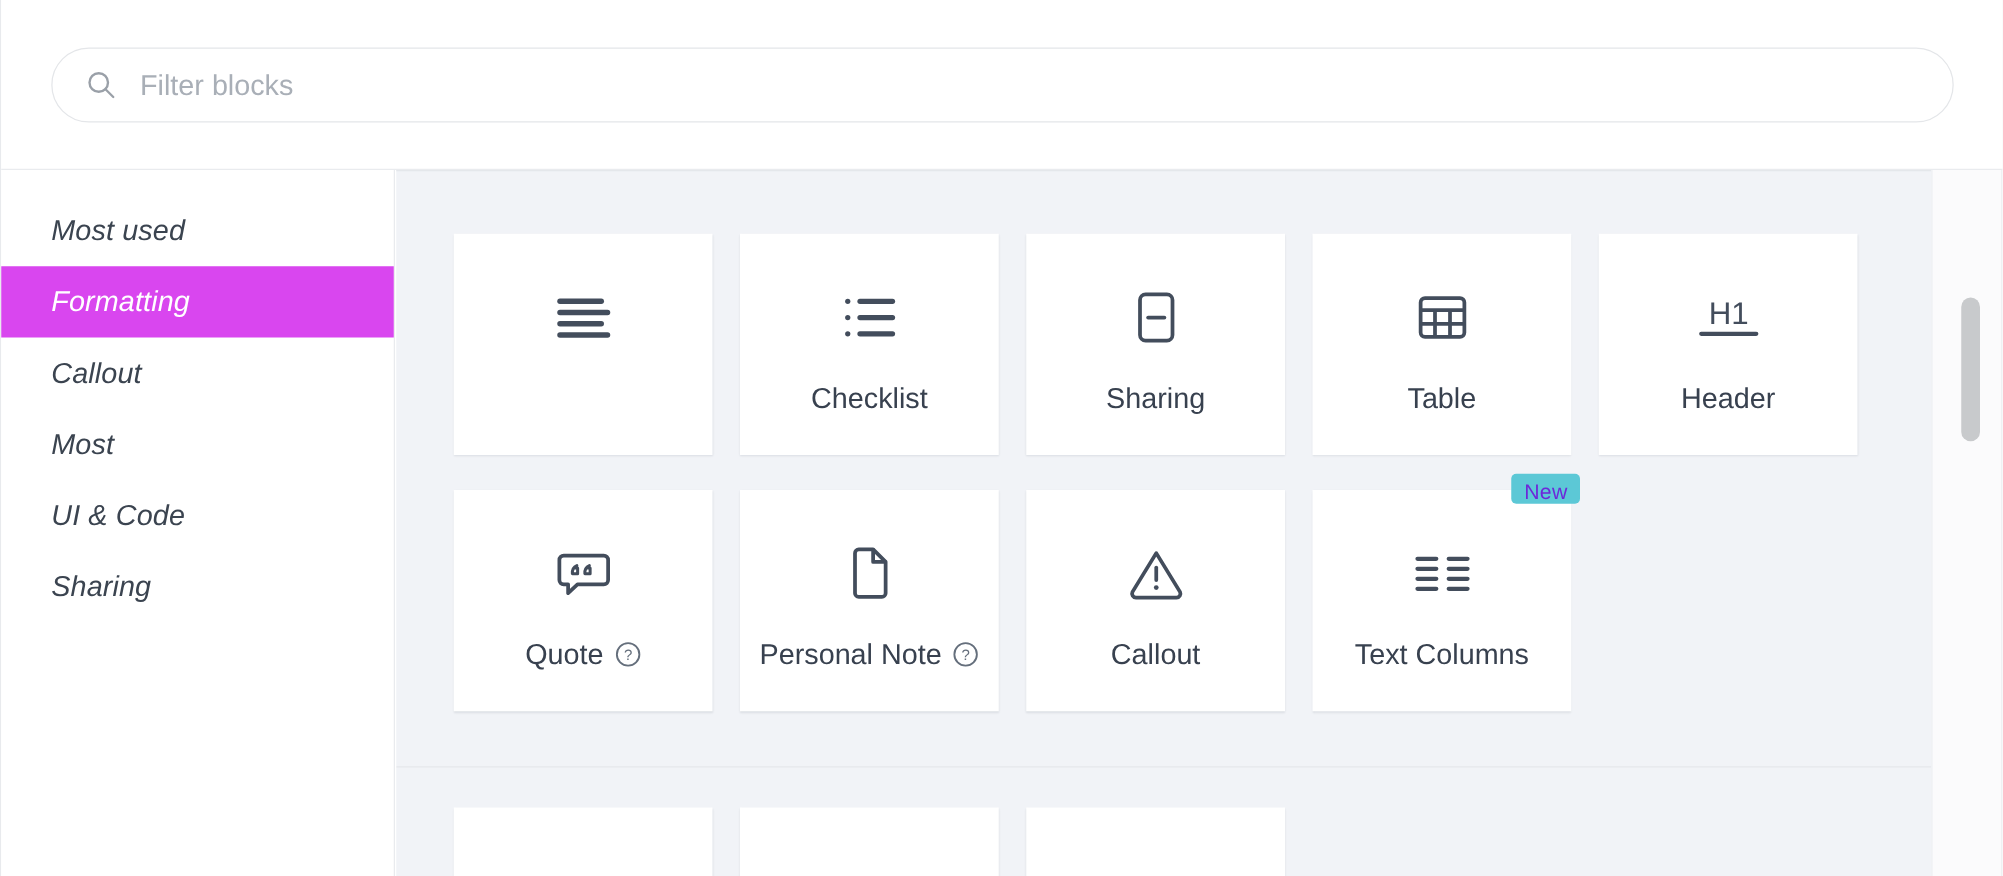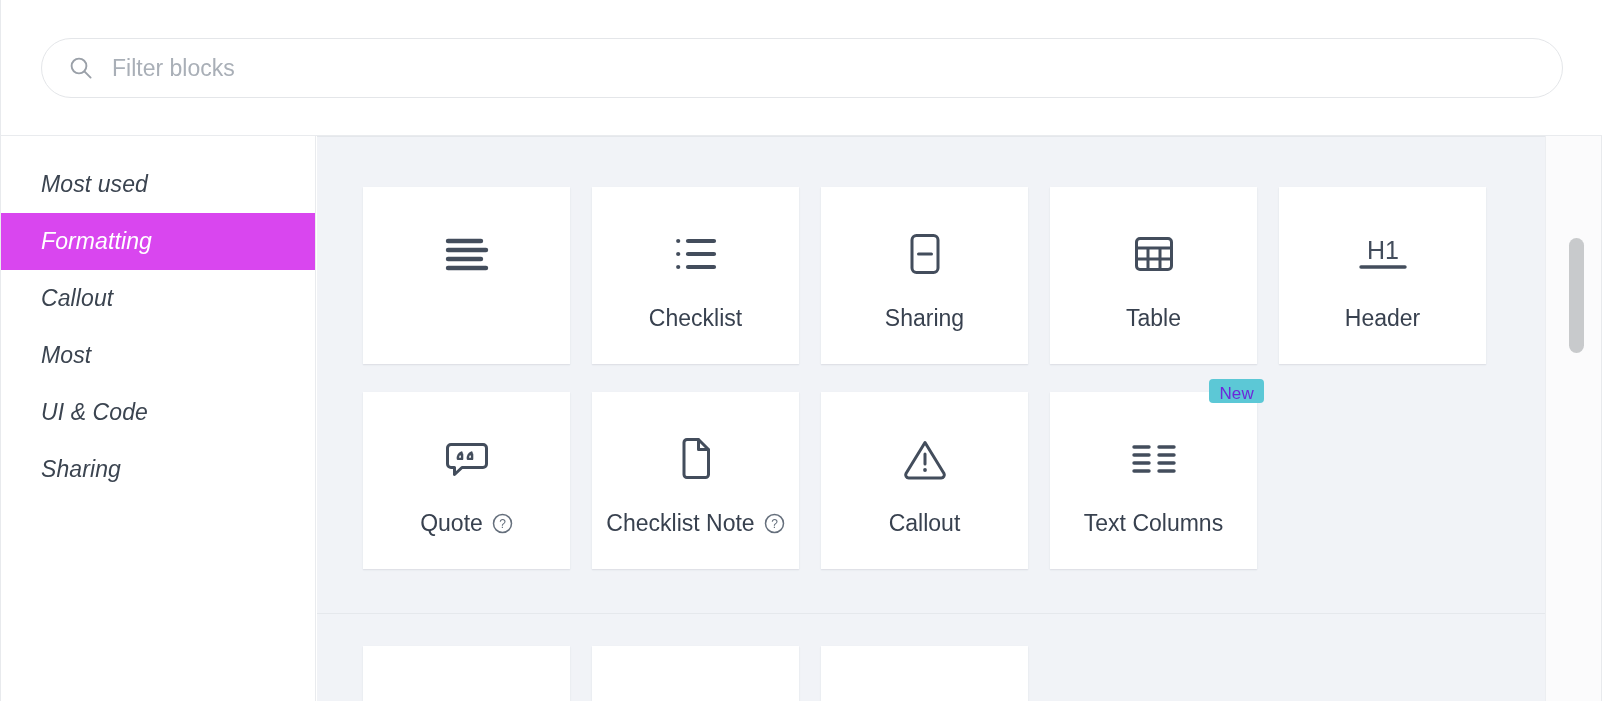--- a/index.html
+++ b/index.html
@@ -353,21 +353,21 @@
         </div>
 
         <div class="card">
           <div class="card-icon">
             <svg width="36" height="44" viewBox="0 0 36 44" fill="none" stroke="currentColor" stroke-width="3" stroke-linejoin="round" stroke-linecap="round">
               <path d="M6 5.5 a3 3 0 0 1 3 -3 h11.5 l10 10 v25 a3 3 0 0 1 -3 3 h-18.5 a3 3 0 0 1 -3 -3 z"></path>
               <path d="M20.5 2.8 v9.7 h9.7"></path>
             </svg>
           </div>
           <div class="card-label">
-            <span>Checklist Note</span>
+            <span>Personal Note</span>
             <span class="help-icon">
               <svg viewBox="0 0 21 21" fill="none" stroke="currentColor" stroke-width="1.5">
                 <circle cx="10.5" cy="10.5" r="9"></circle>
                 <text x="10.5" y="15" text-anchor="middle" font-family="Liberation Sans, sans-serif" font-size="12" fill="currentColor" stroke="none">?</text>
               </svg>
             </span>
           </div>
         </div>
 
         <div class="card">

